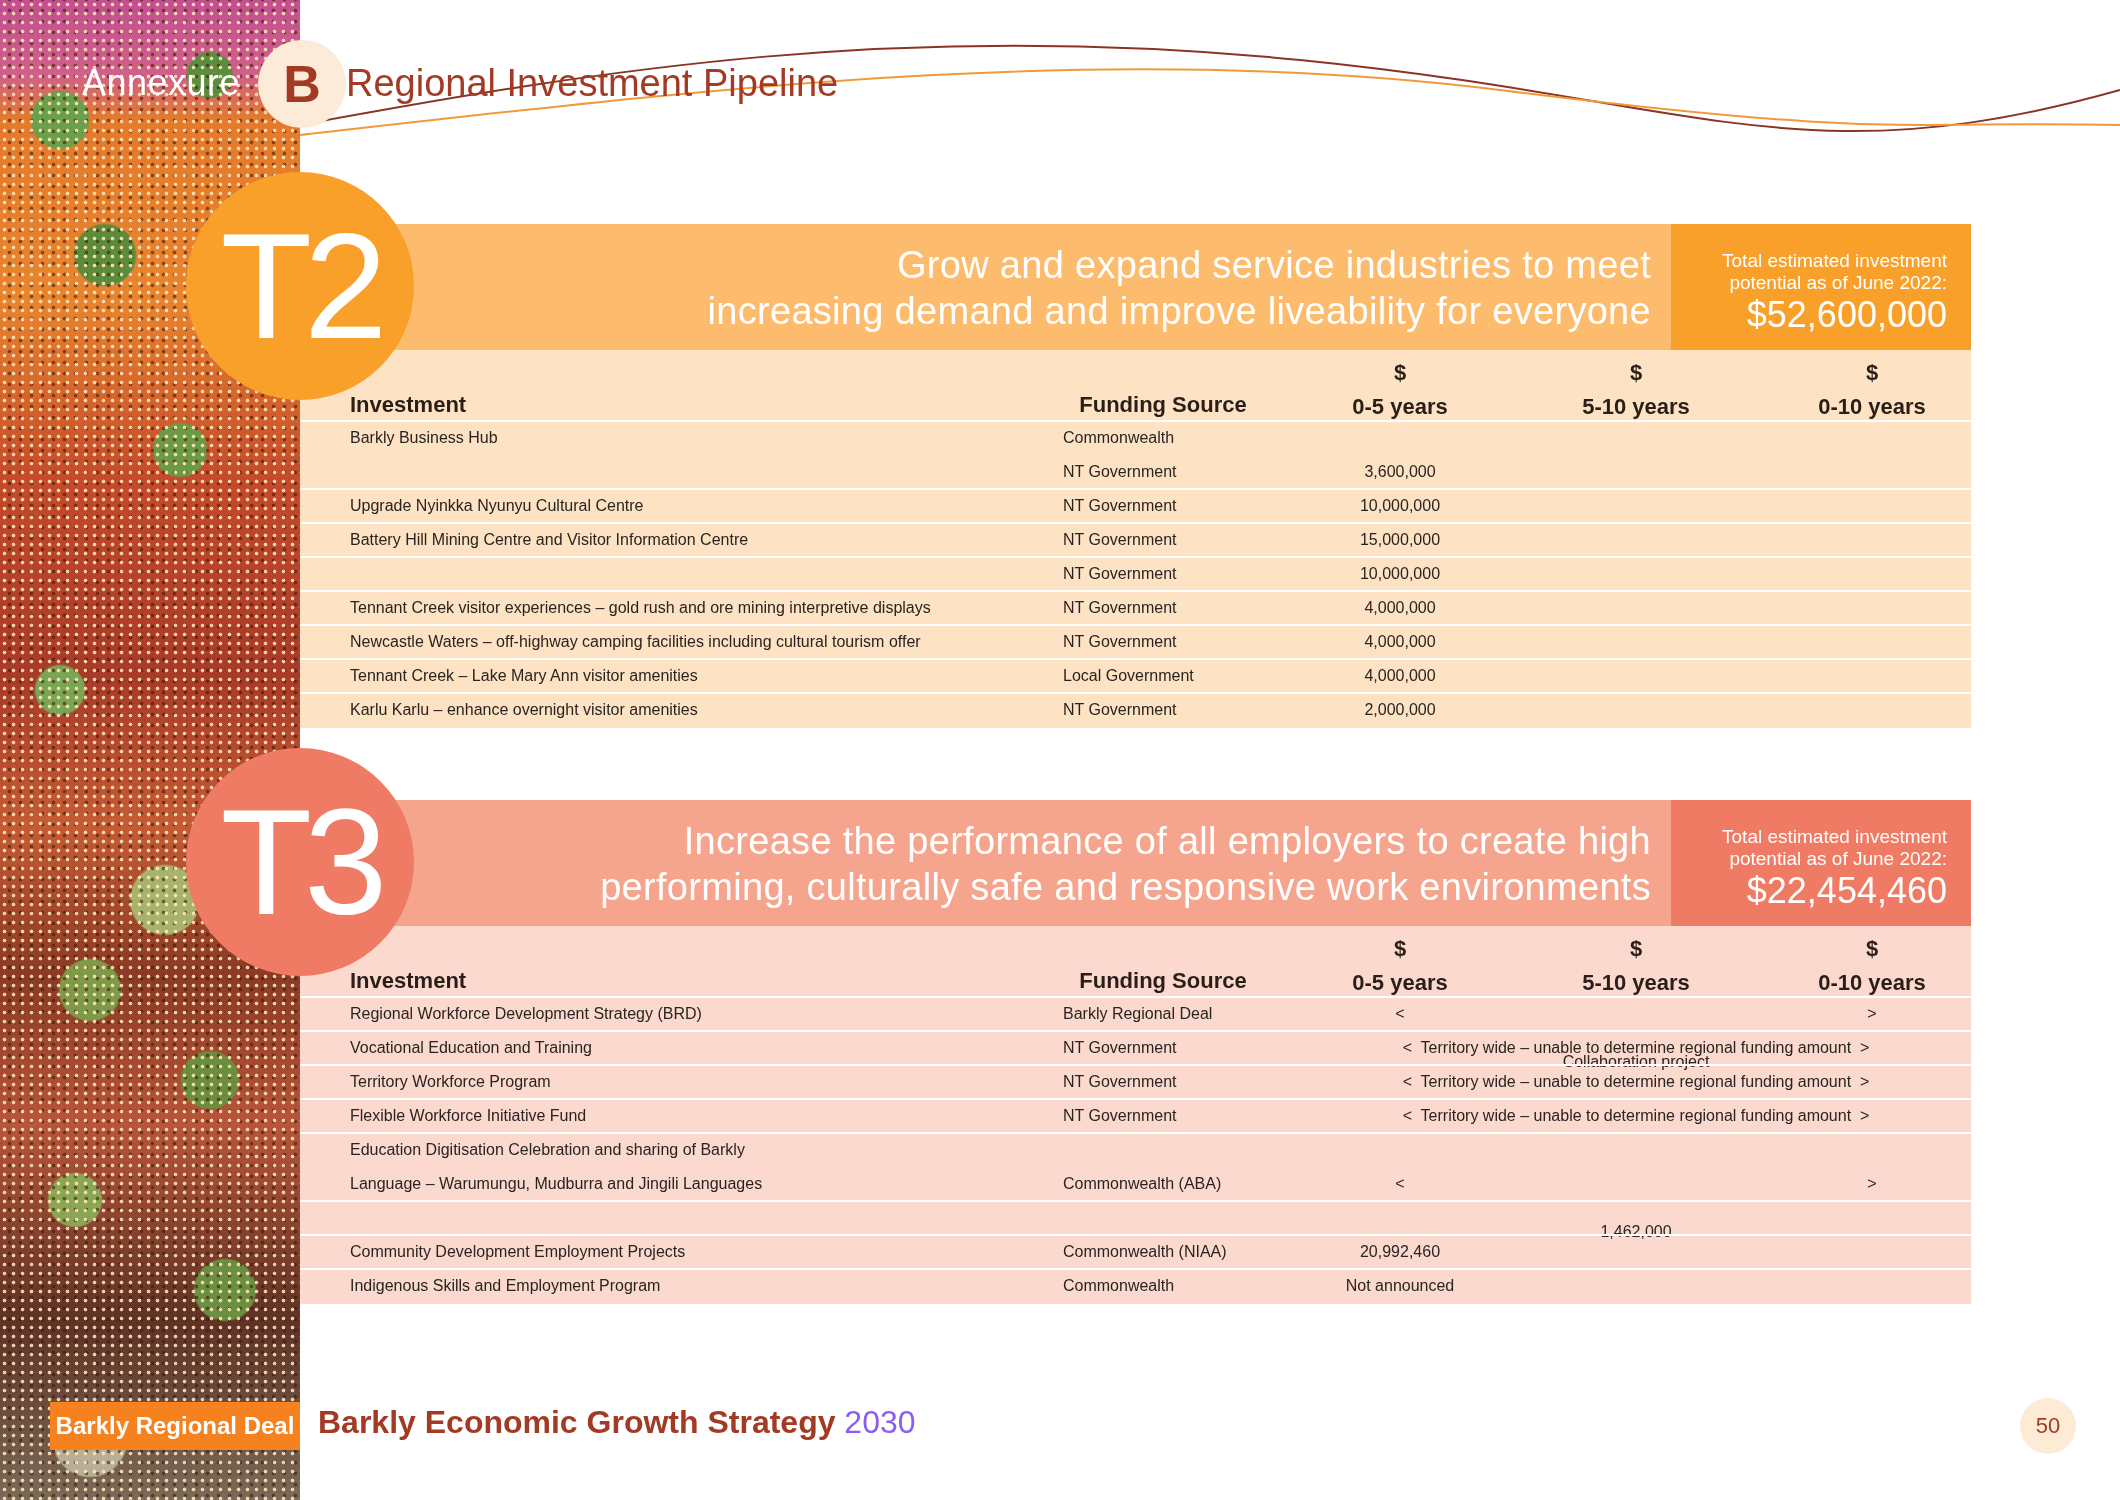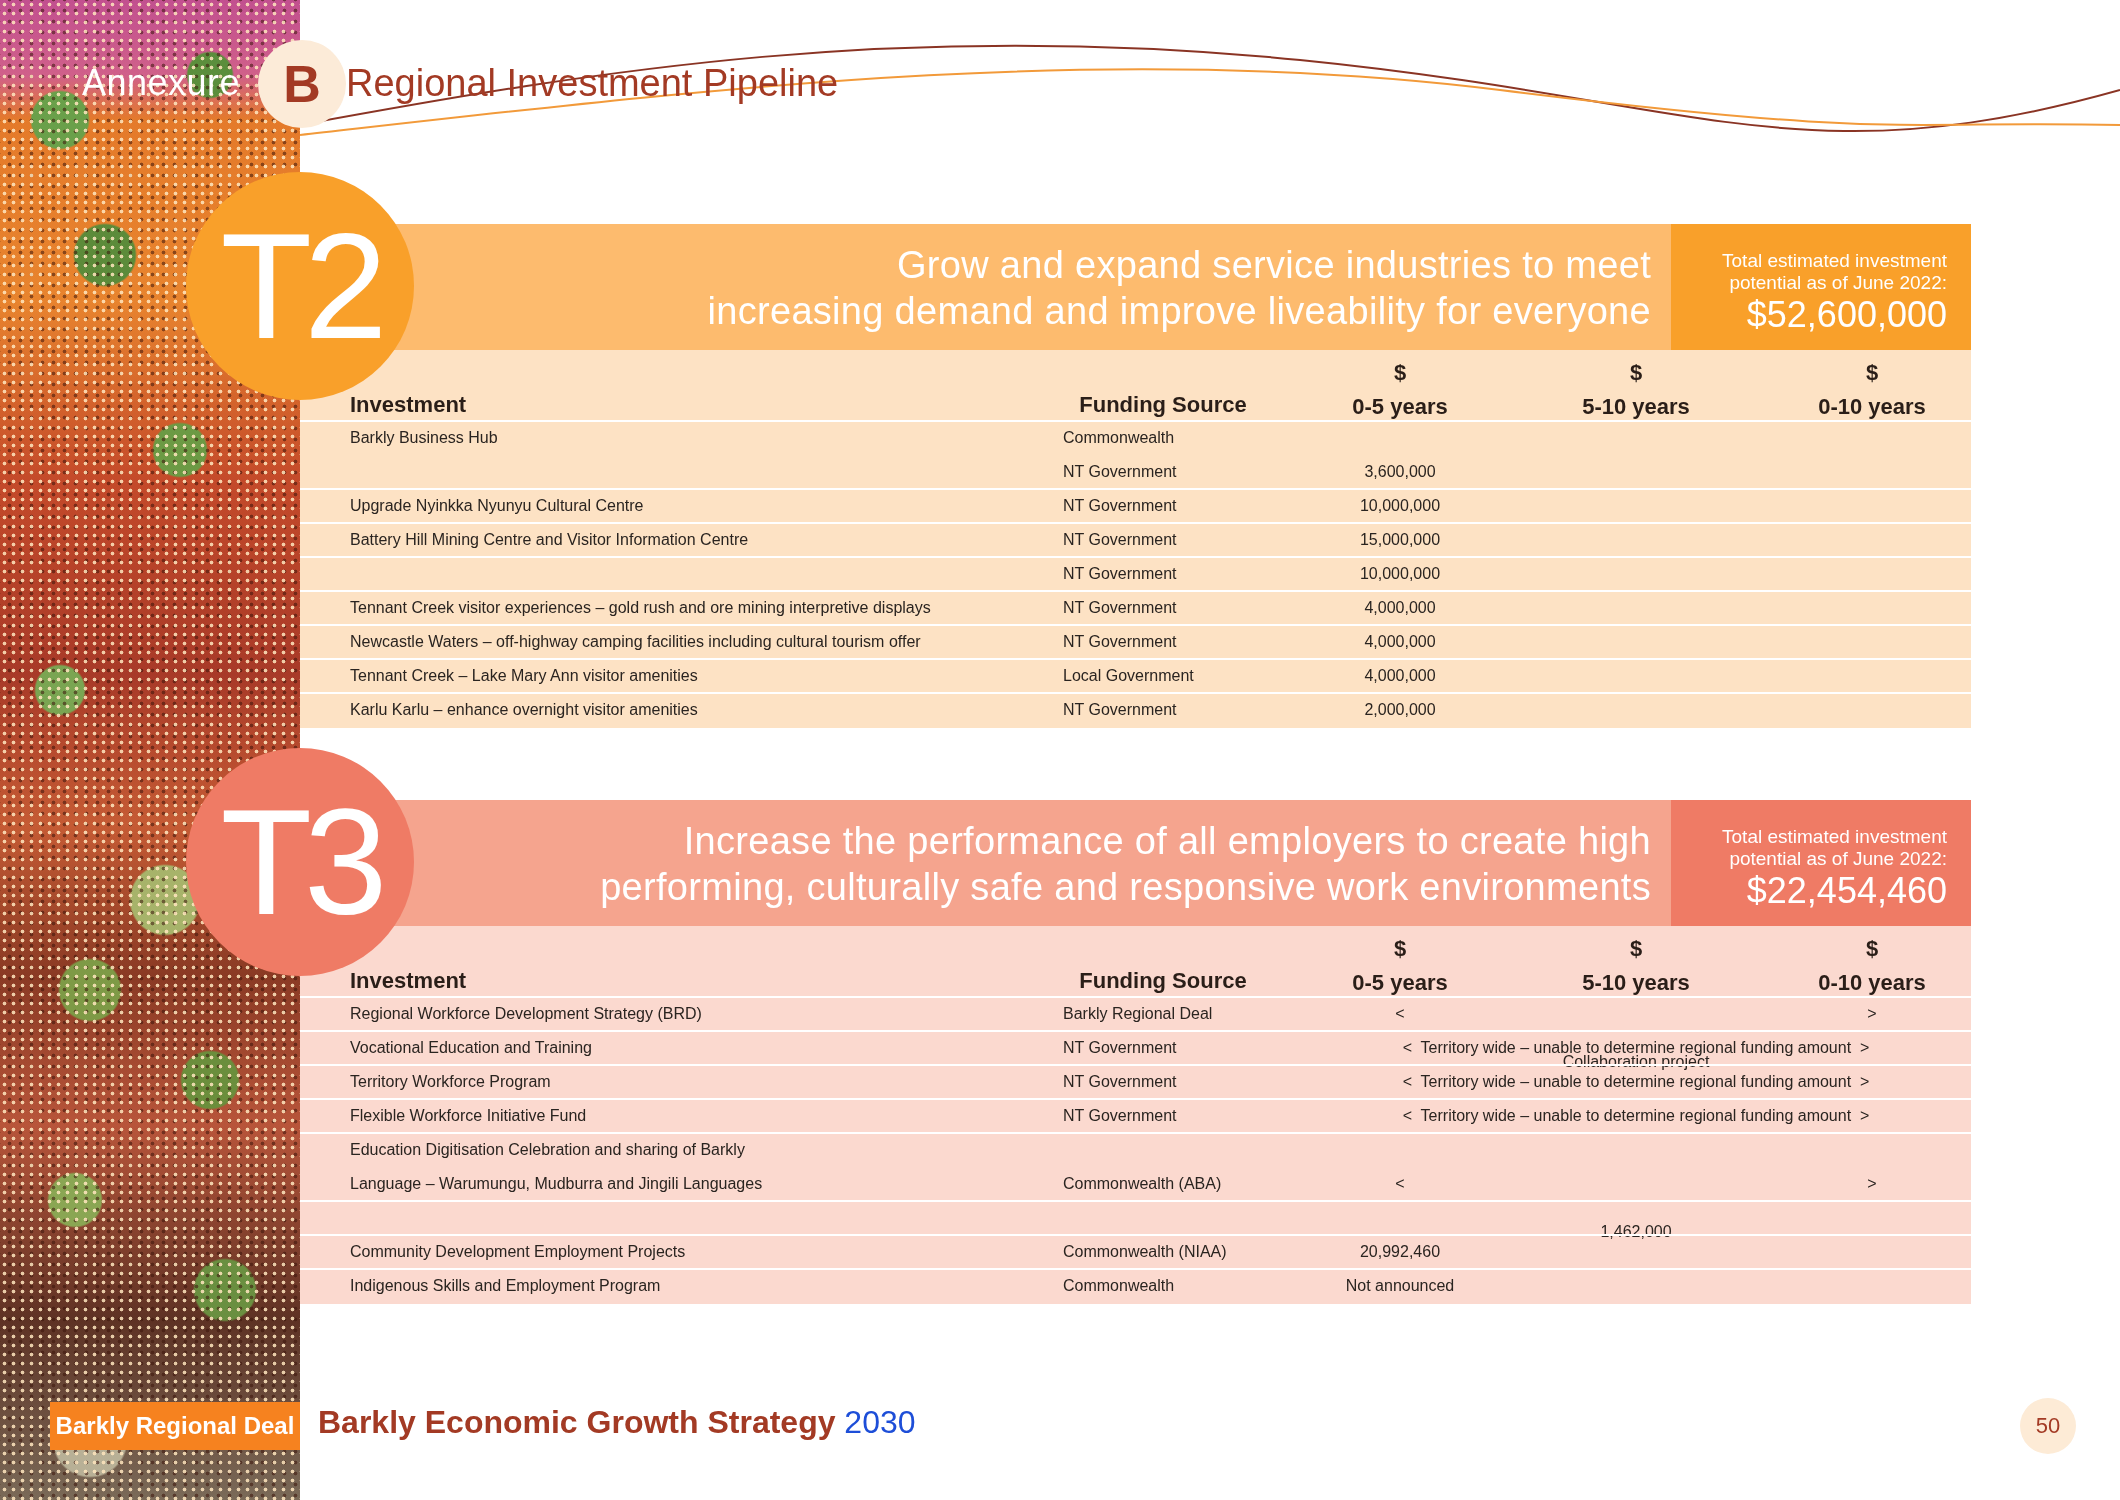--- a/index.html
+++ b/index.html
@@ -62,21 +62,21 @@
   .c-05 { left: 1000px; width: 200px; text-align: center; }
   .c-510 { left: 1236px; width: 200px; text-align: center; margin-top: 48px; }
   .c-010 { left: 1472px; width: 200px; text-align: center; }
   .c-span { left: 1000px; width: 672px; text-align: center; }
   .tall .bottom { top: 34px; }
 
   
   .brd-tag { position: absolute; left: 50px; top: 1402px; width: 250px; height: 48px; background: #f6821f;
     color: #fff; font-weight: bold; font-size: 24px; line-height: 48px; text-align: center; }
   .footer-title { position: absolute; left: 318px; top: 1404px; font-size: 32px; color: #a33a24; font-weight: bold; }
-  .footer-title .yr { font-weight: normal; color: #1d4ed8; }
+  .footer-title .yr { font-weight: normal; color: #8b5cf6; }
   .page-num { position: absolute; left: 2020px; top: 1398px; width: 56px; height: 56px; border-radius: 50%;
     background: #fdebd6; color: #a33a24; text-align: center; line-height: 56px; font-size: 22px; }
 </style>
 </head>
 <body>
 
 <div class="art"></div>
 
 <svg class="wave" viewBox="0 0 1820 130" preserveAspectRatio="none">
   <path d="M0 95 C 300 40, 600 -10, 1000 30 S 1500 150, 1820 60" fill="none" stroke="#8a3424" stroke-width="2"></path>

